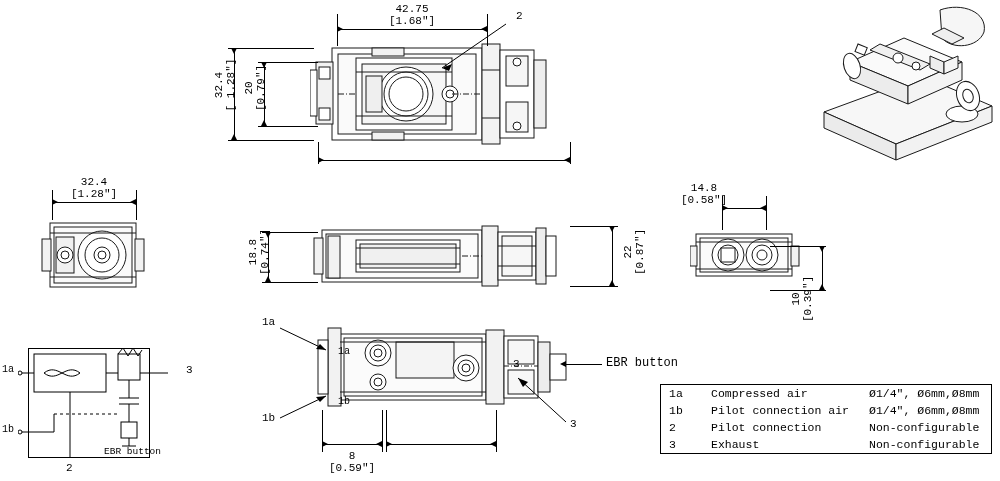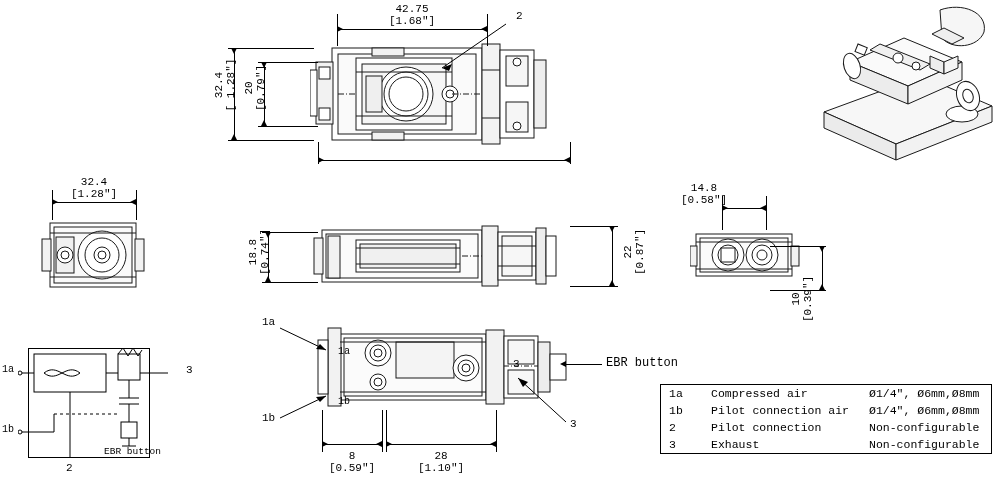--- a/index.html
+++ b/index.html
@@ -380,24 +380,20 @@
   <div class="dim" style="left:302px; top:450px; width:100px;">
     <span>8</span>
     <span class="l2">[0.59"]</span>
   </div>
 
   <div class="ln lnv" style="left:386px; top:410px; height:42px;"></div>
   <div class="ln lnv" style="left:496px; top:410px; height:42px;"></div>
   <div class="ln lnh" style="left:386px; top:444px; width:110px;"></div>
   <div class="arrR" style="left:386px; top:441px;"></div>
   <div class="arrL" style="left:490px; top:441px;"></div>
-  <div class="dim" style="left:391px; top:450px; width:100px;">
-    <span>28</span>
-    <span class="l2">[1.10"]</span>
-  </div>
 
   <div class="schem-outer"></div>
   <svg class="abs" style="left:18px; top:336px;" width="160" height="135">
     <g fill="none" stroke="#000" stroke-width="1">
 
       <rect x="16" y="18" width="72" height="38" fill="#fff"></rect>
 
       <path d="M26 37 C40 26, 48 48, 62 37"></path>
       <path d="M26 37 C40 48, 48 26, 62 37"></path>
 

